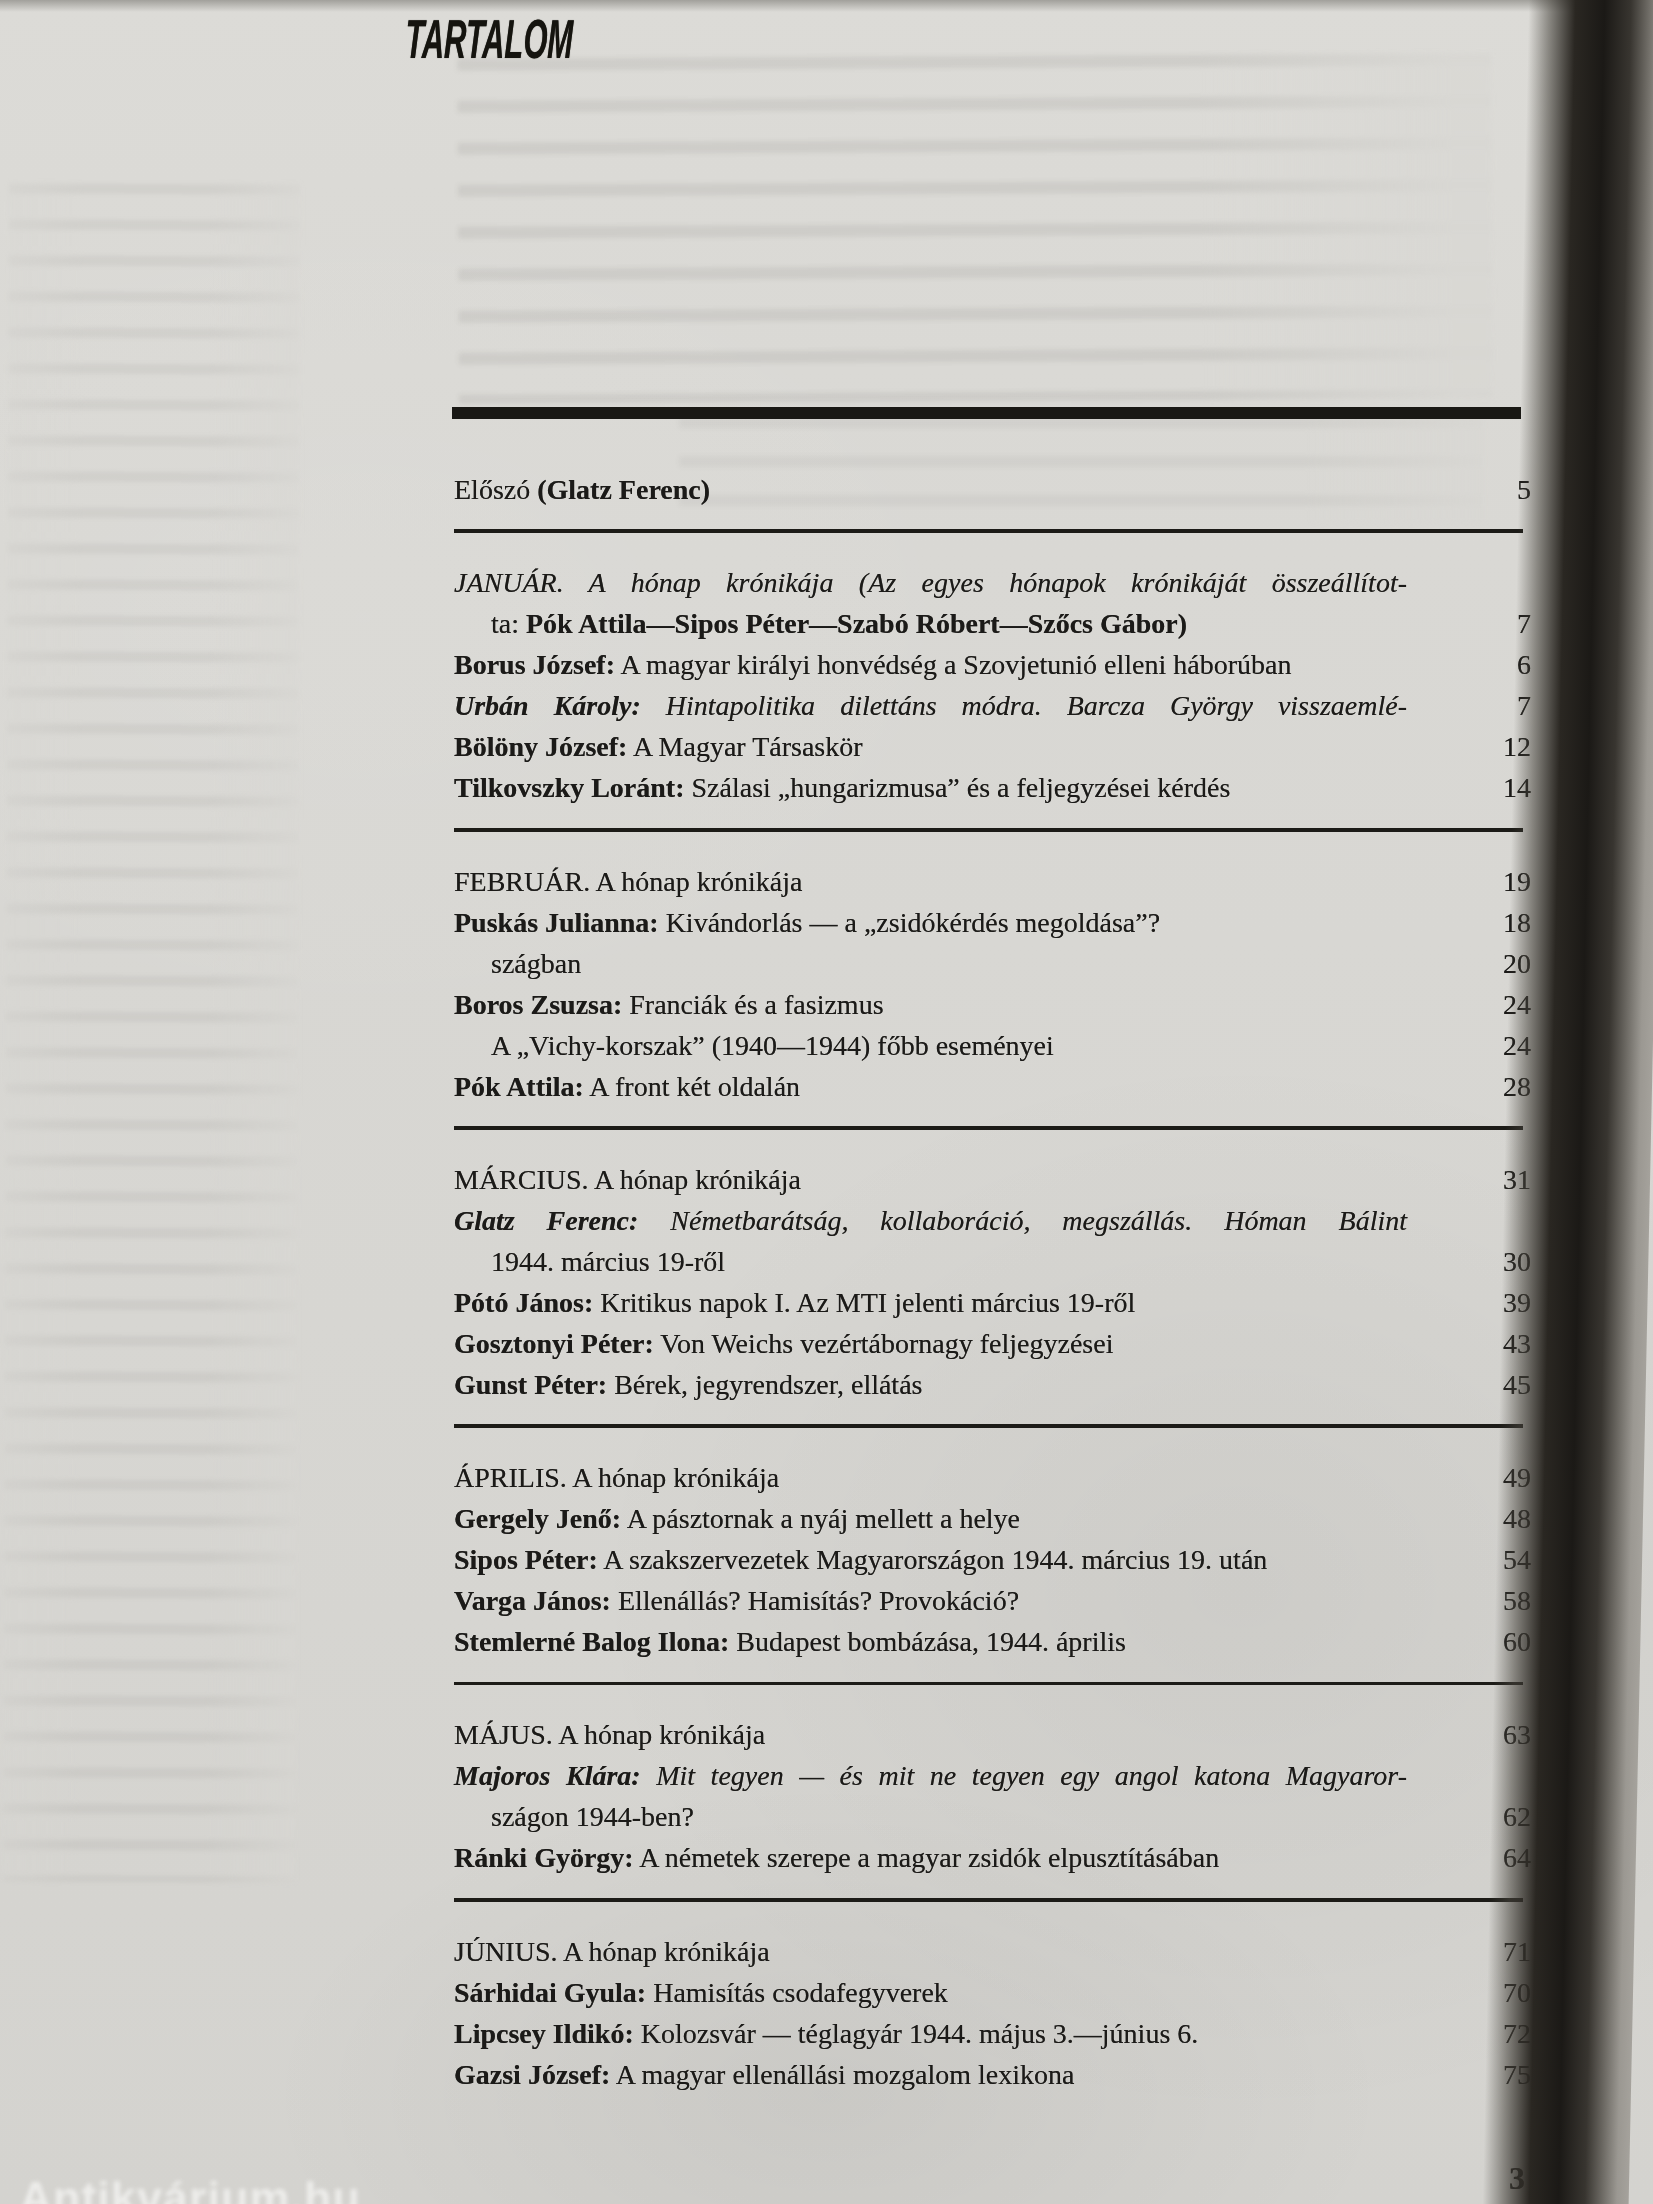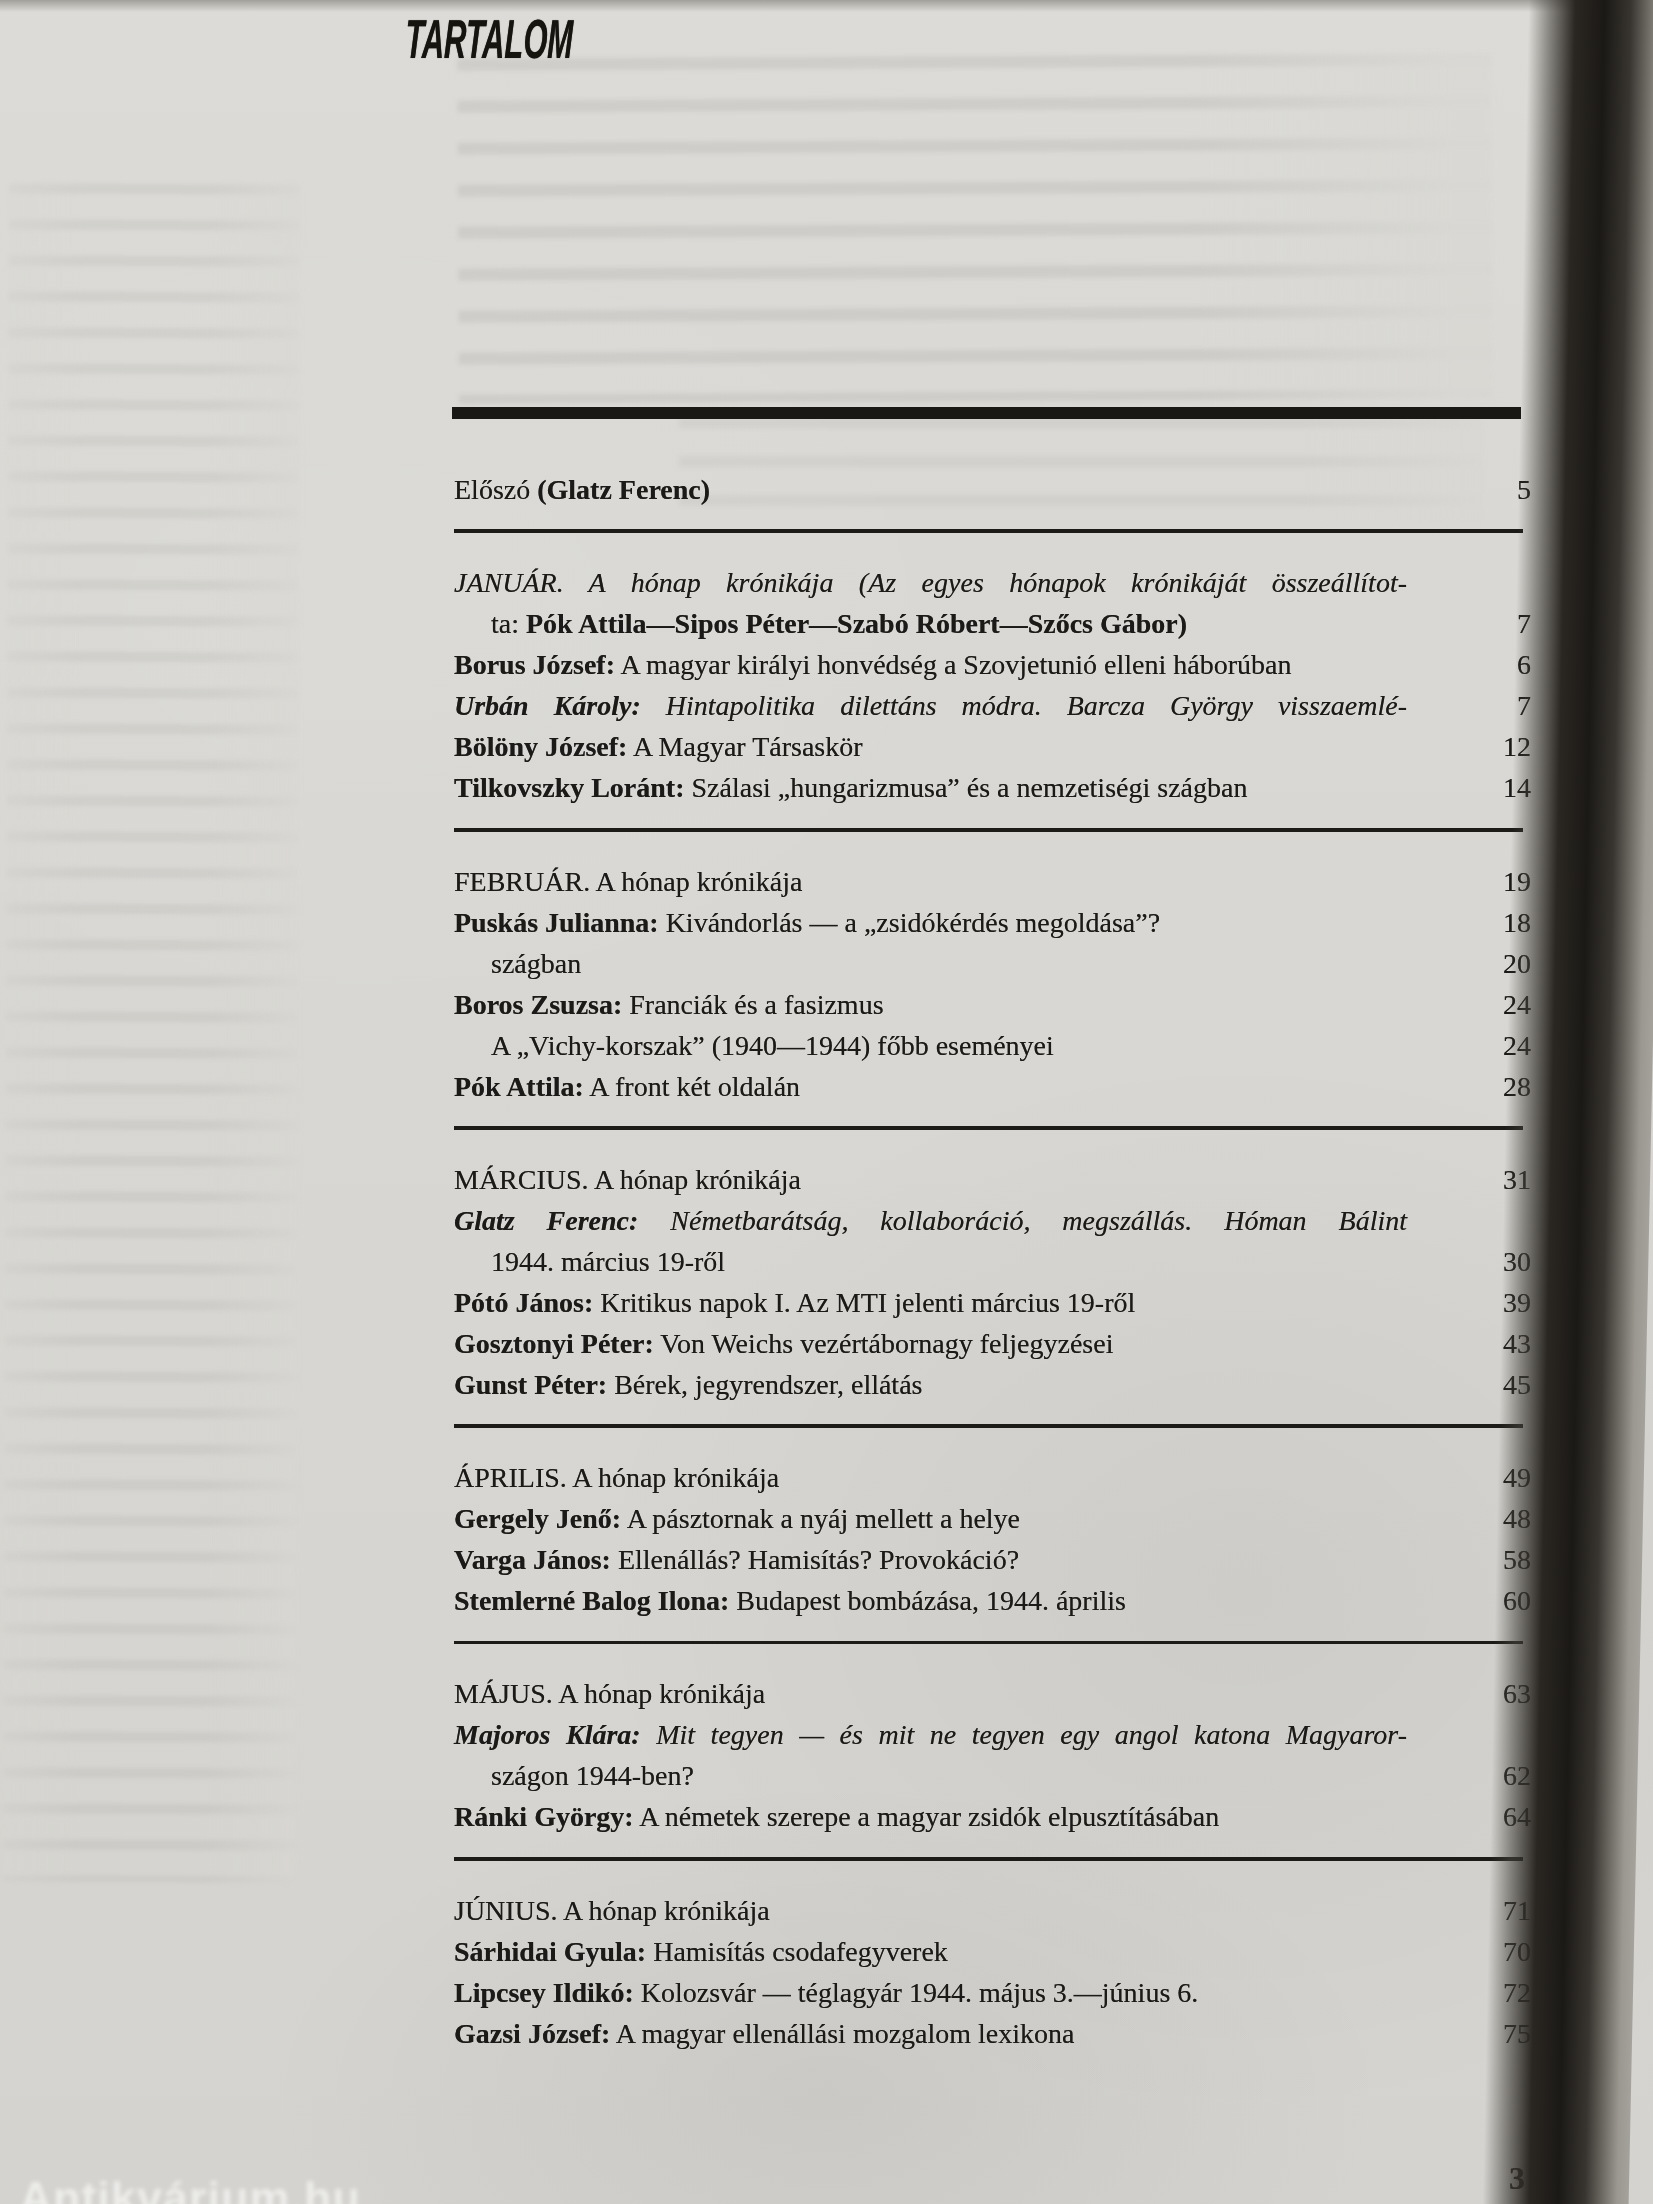--- a/index.html
+++ b/index.html
@@ -112,21 +112,21 @@
         <div class="entry-page">7</div>
       </div>
       <div class="entry">
         <div class="entry-text">
           <div class="line"><span class="b">Bölöny József:</span><span> A Magyar Társaskör</span></div>
         </div>
         <div class="entry-page">12</div>
       </div>
       <div class="entry">
         <div class="entry-text">
-          <div class="line"><span class="b">Tilkovszky Loránt:</span><span> Szálasi „hungarizmusa” és a nemzetiségi szágban</span></div>
+          <div class="line"><span class="b">Tilkovszky Loránt:</span><span> Szálasi „hungarizmusa” és a feljegyzései kérdés</span></div>
         </div>
         <div class="entry-page">14</div>
       </div>
       <div class="rule"></div>
       <div class="entry">
         <div class="entry-text">
           <div class="line"><span>FEBRUÁR. A hónap krónikája</span></div>
         </div>
         <div class="entry-page">19</div>
       </div>
@@ -200,20 +200,26 @@
         <div class="entry-page">49</div>
       </div>
       <div class="entry">
         <div class="entry-text">
           <div class="line"><span class="b">Gergely Jenő:</span><span> A pásztornak a nyáj mellett a helye</span></div>
         </div>
         <div class="entry-page">48</div>
       </div>
       <div class="entry">
         <div class="entry-text">
+          <div class="line"><span class="b">Sipos Péter:</span><span> A szakszervezetek Magyarországon 1944. március 19. után</span></div>
+        </div>
+        <div class="entry-page">54</div>
+      </div>
+      <div class="entry">
+        <div class="entry-text">
           <div class="line"><span class="b">Varga János:</span><span> Ellenállás? Hamisítás? Provokáció?</span></div>
         </div>
         <div class="entry-page">58</div>
       </div>
       <div class="entry">
         <div class="entry-text">
           <div class="line"><span class="b">Stemlerné Balog Ilona:</span><span> Budapest bombázása, 1944. április</span></div>
         </div>
         <div class="entry-page">60</div>
       </div>

